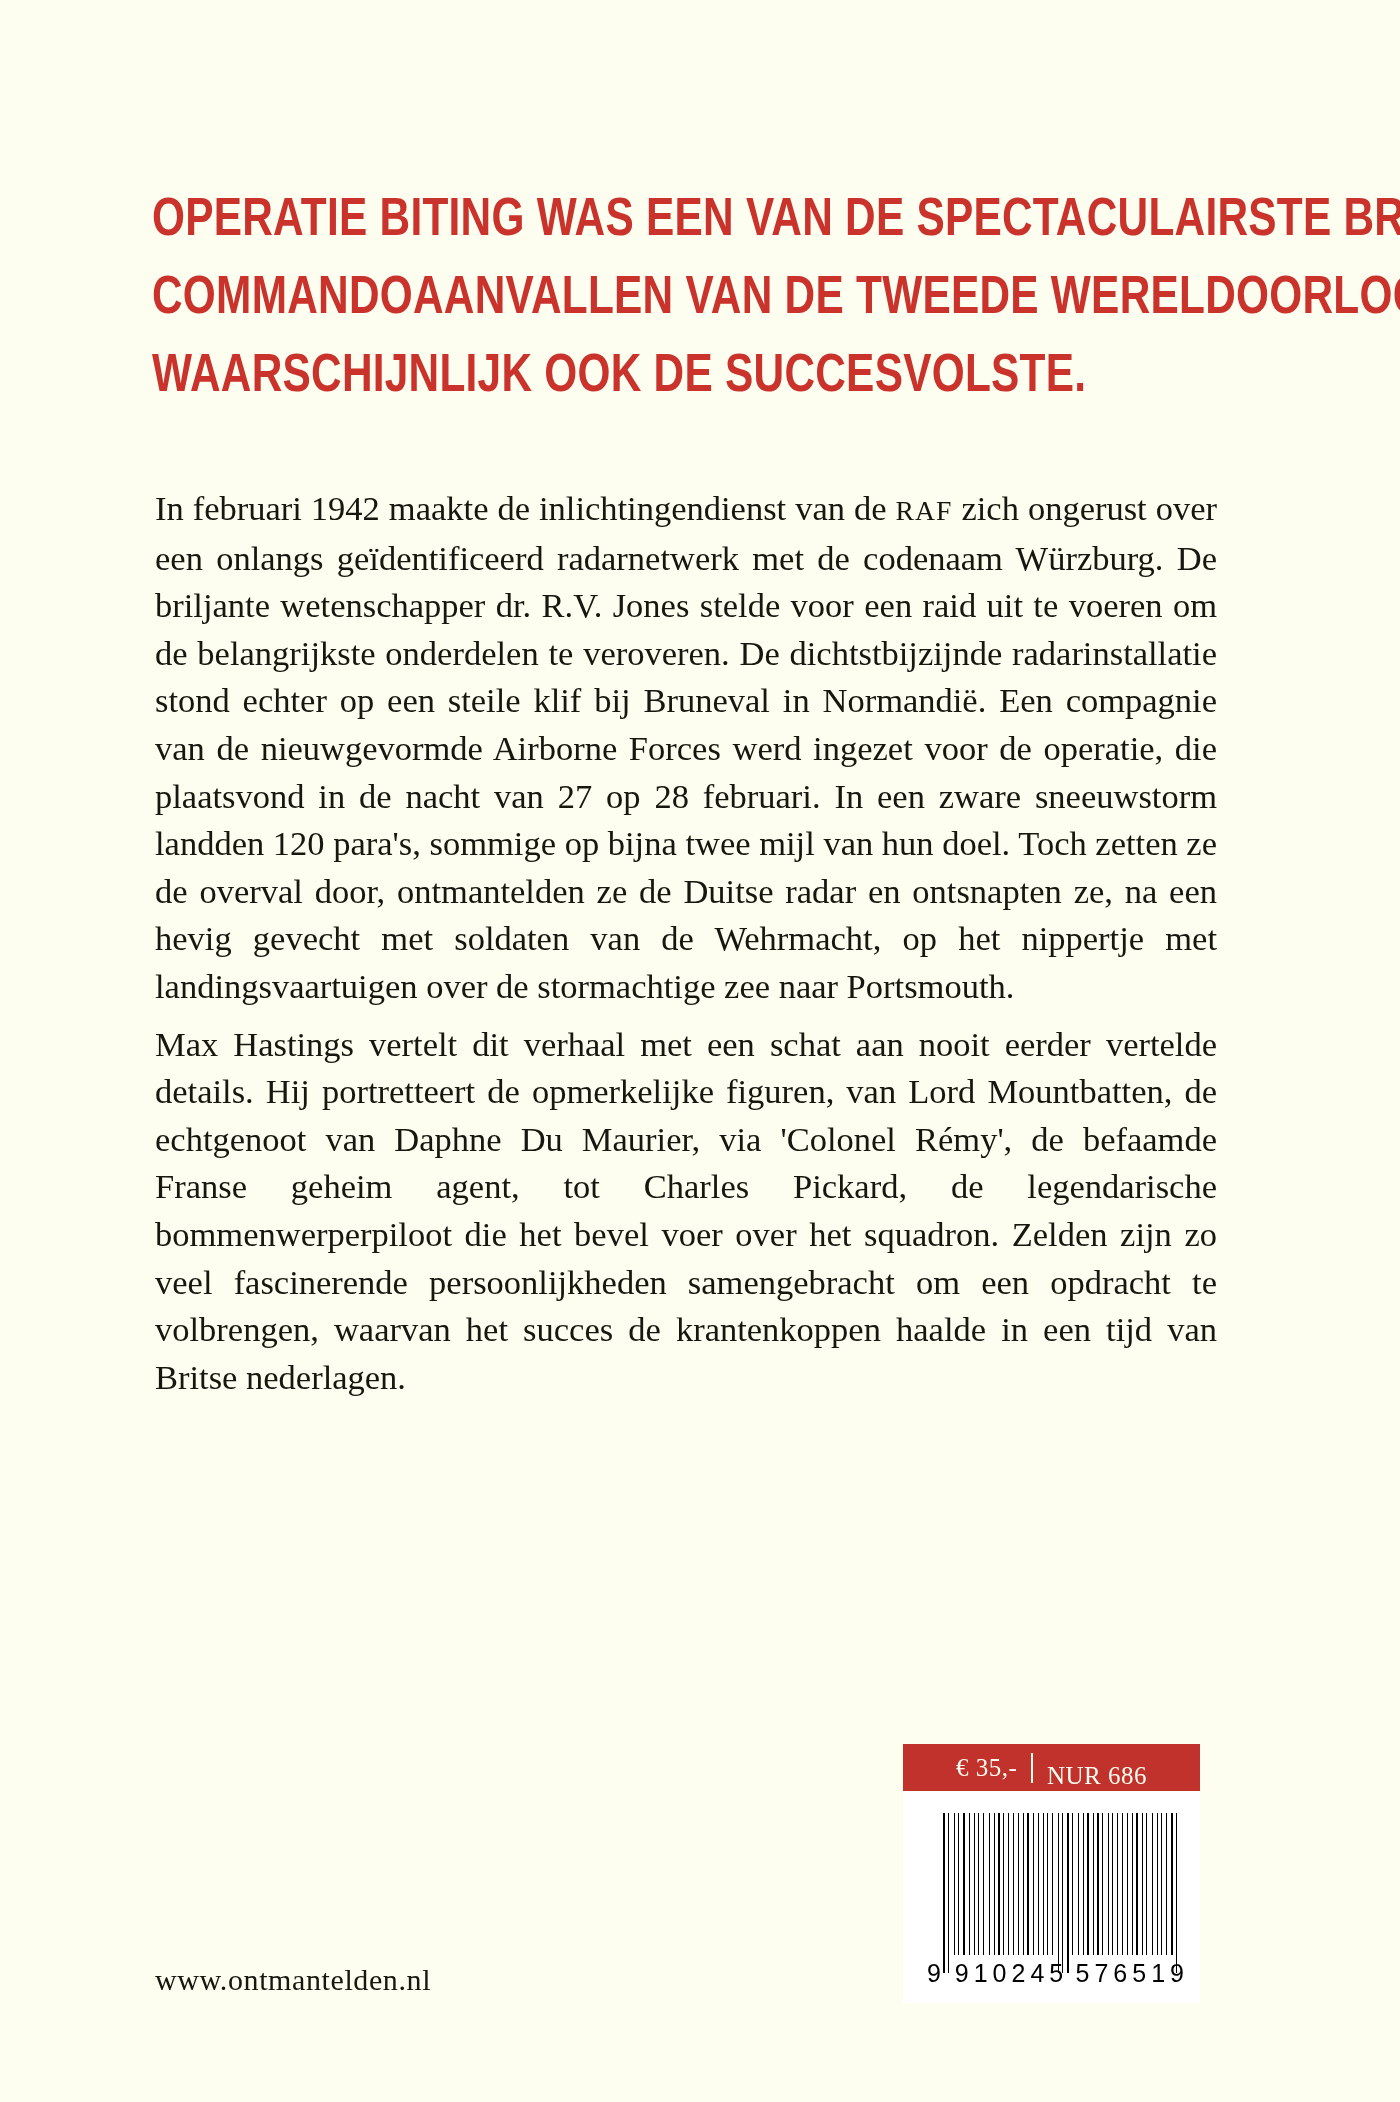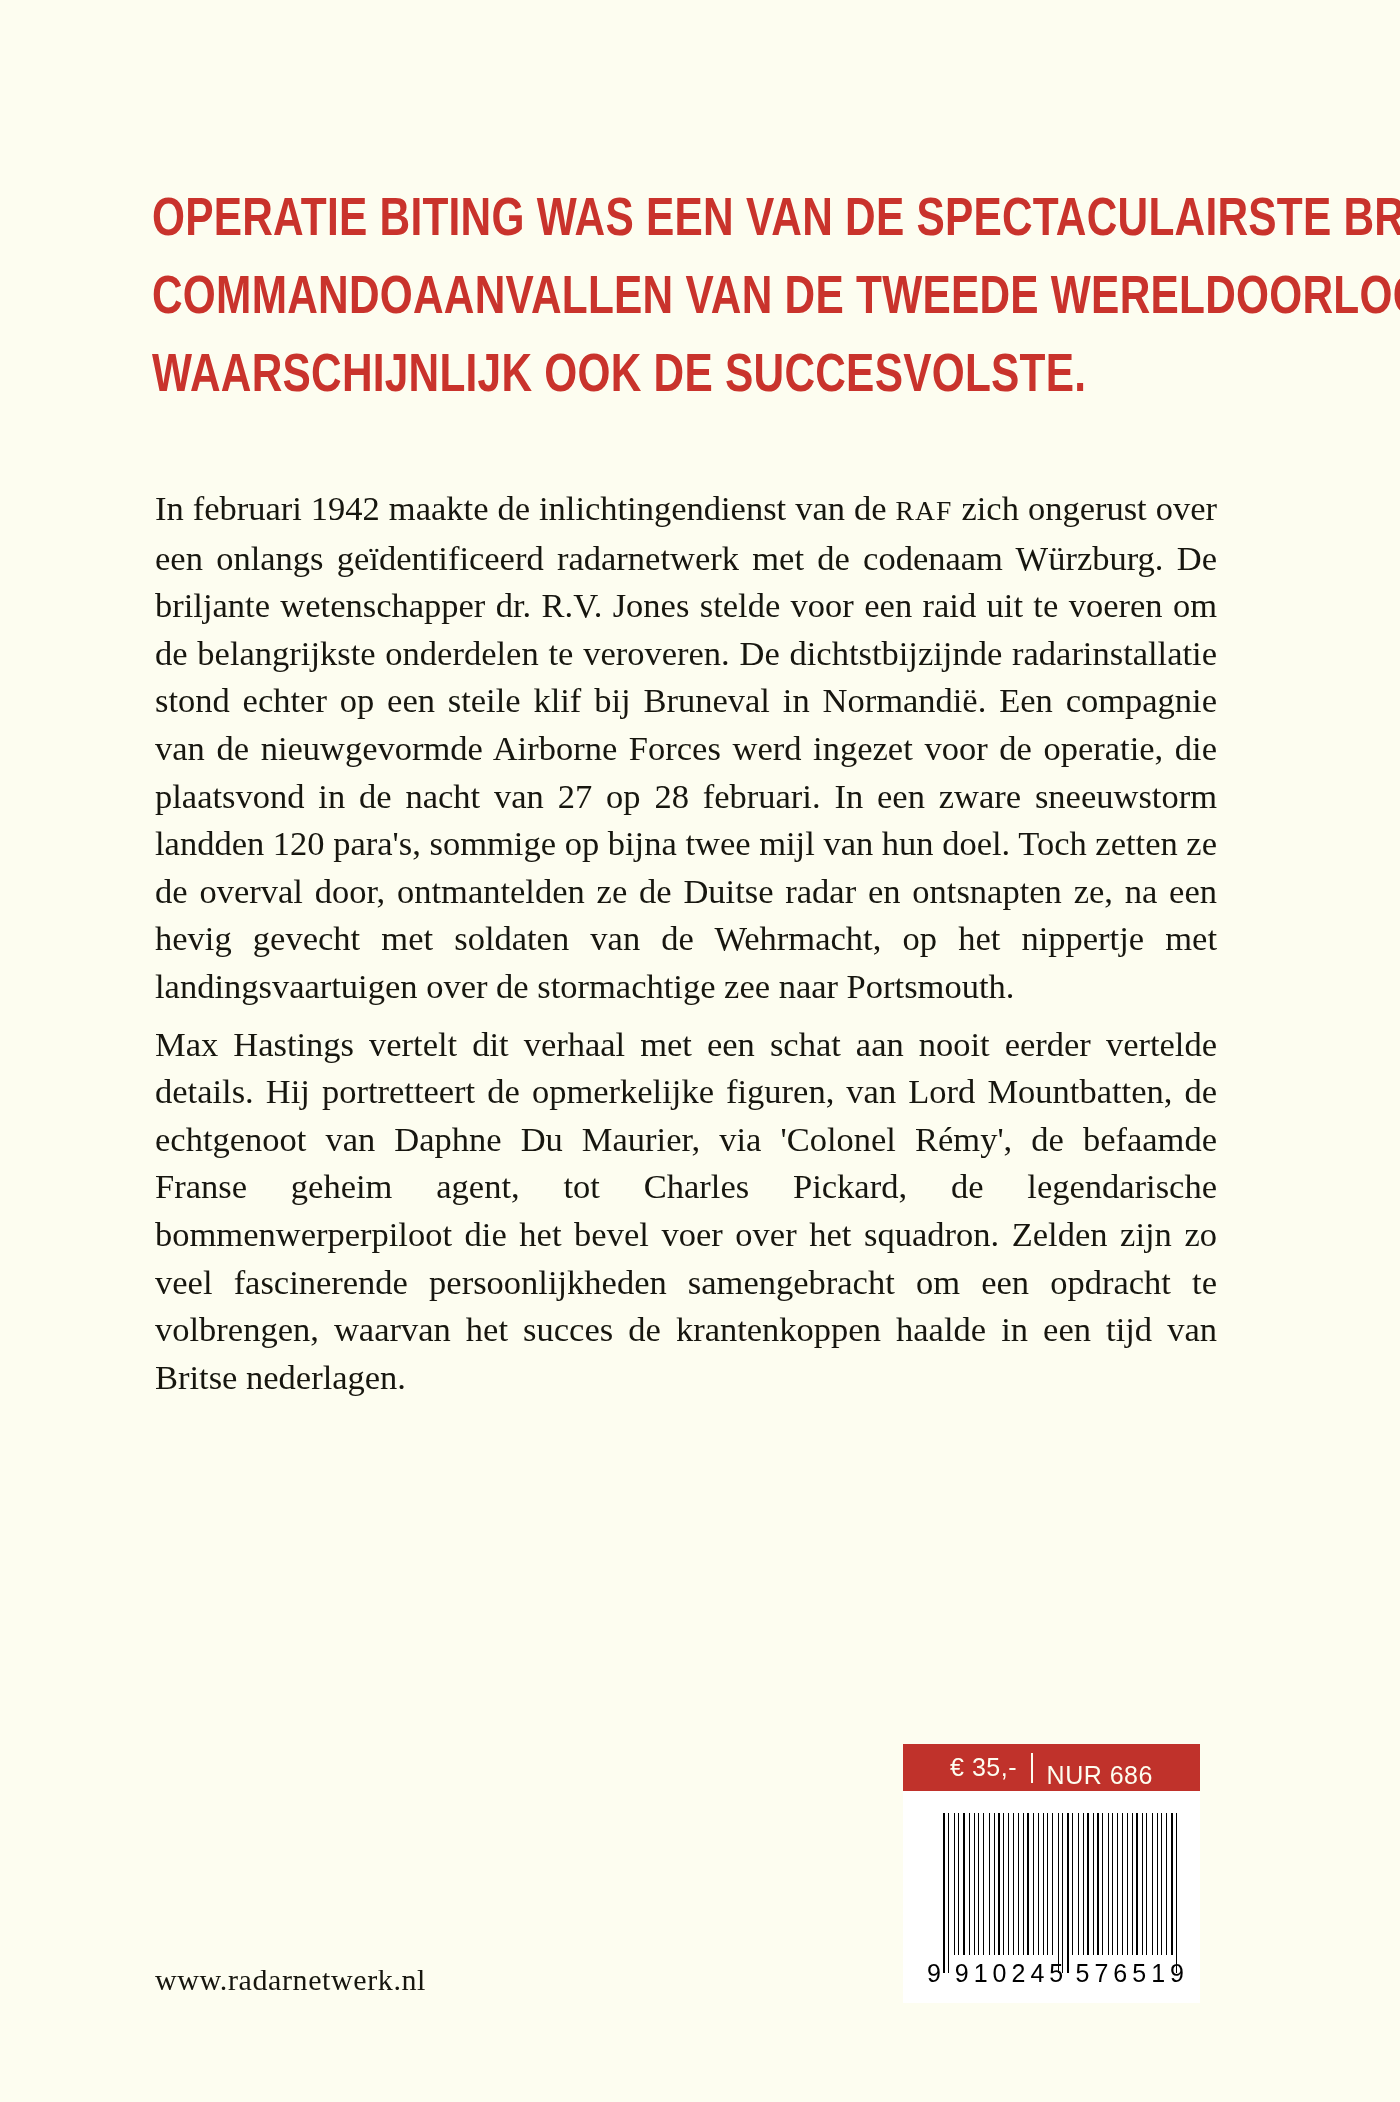--- a/index.html
+++ b/index.html
@@ -79,21 +79,21 @@
     height: 47px;
     background: #c0322b;
     display: flex;
     align-items: center;
     justify-content: center;
     gap: 0;
   }
   .price-band .price-text,
   .price-band .nur-text {
     color: #fdfdf0;
-    font-family: Liberation Sans, sans-serif;
+    font-family: Liberation Serif, serif;
     font-size: 25px;
     line-height: 1;
     letter-spacing: 0.5px;
     white-space: nowrap;
   }
   .price-band .price-text { padding-right: 14px; }
   .price-band .nur-text   { padding-left: 14px; margin-top: 16px; }
   .price-band .band-divider {
     width: 1.6px;
     height: 30px;
@@ -272,15 +272,15 @@
         <span style="width: 1.55px; height: 160px; background: rgb(0, 0, 0);"></span>
         <span style="width: 3.1px; height: 160px; background: transparent;"></span>
       </div>
     <div class="barcode-digits">
       <span class="dg-lead">9</span>
       <span class="dg-group">910245</span>
       <span class="dg-group">576519</span>
     </div>
   </div>
 
-  <div class="footer-url">www.radarnetwerk.nl</div>
+  <div class="footer-url">www.ontmantelden.nl</div>
 
 </div>
 
 </body></html>

